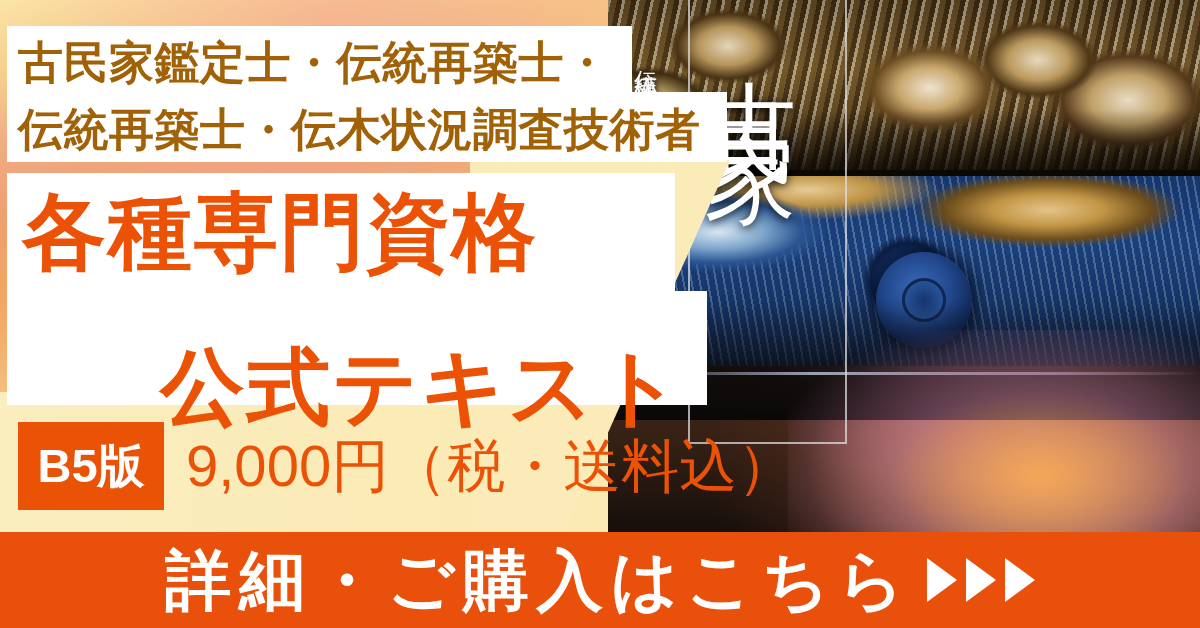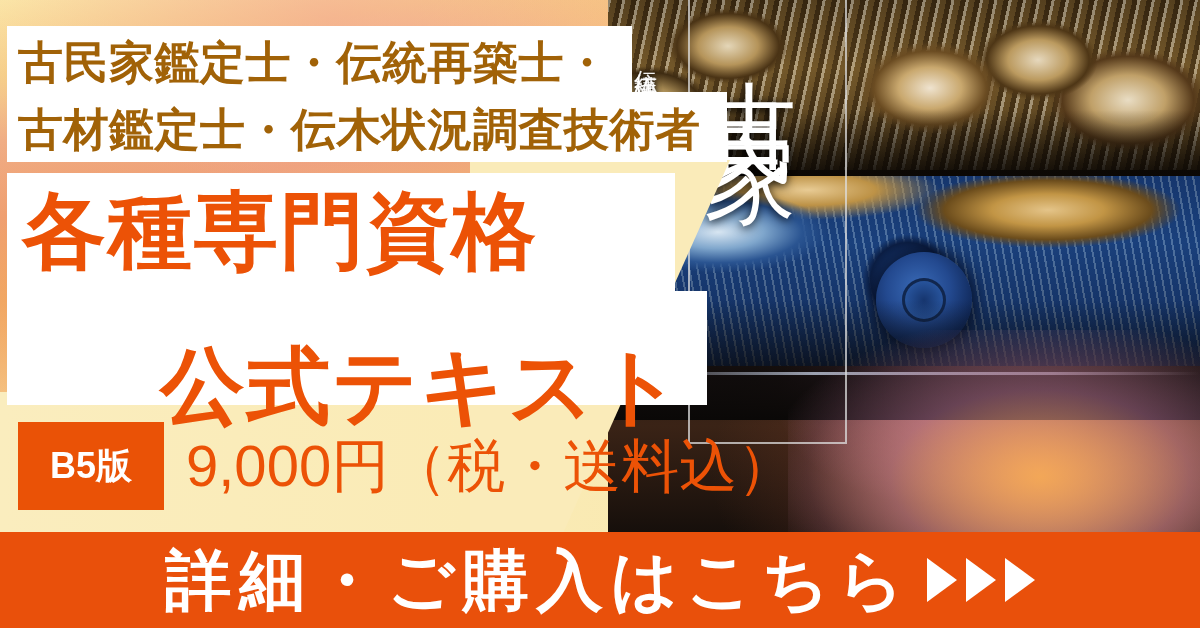--- a/index.html
+++ b/index.html
@@ -159,31 +159,31 @@
     position:absolute;left:18px;top:29px;width:700px;
     color:#a16207;
     font-size:45px;line-height:67px;letter-spacing:.5px;font-weight:700;
     white-space:nowrap;
   }
   .subtitle .l2{display:block;}
 
   
   .headline{
     position:absolute;left:22px;top:180px;width:680px;
-    color:#EC5206;font-weight:700;letter-spacing:2px;font-family:Liberation Serif, serif;
+    color:#EC5206;font-weight:700;letter-spacing:2px;
   }
   .headline .h1{display:block;font-size:84px;line-height:104px;white-space:nowrap;}
   .headline .h2{display:block;font-size:84px;line-height:110px;white-space:nowrap;text-align:right;padding-right:18px;margin-top:48px;}
 
   
   .badge{
     position:absolute;left:18px;top:422px;width:146px;height:88px;
     background:#EA5206;color:#fff;
     display:flex;align-items:center;justify-content:center;
-    font-size:36px;font-weight:700;letter-spacing:0px;
+    font-size:47px;font-weight:700;letter-spacing:0px;
   }
   .price{
     position:absolute;left:176px;top:424px;
     color:#EC5206;font-size:58px;line-height:84px;font-weight:400;letter-spacing:0px;
     white-space:nowrap;
     margin-left:10px;
   }
 
   
   .cta{
@@ -229,21 +229,21 @@
 
   <div class="wedge"></div>
 
   <div class="panel-top"></div>
   <div class="panel-top2"></div>
   <div class="panel-head"></div>
   <div class="panel-head2"></div>
 
   <div class="subtitle">
     <span>古民家鑑定士・伝統再築士・</span>
-    <span class="l2">古材鑑定士・伝木状況調査技術者</span>
+    <span class="l2">伝統再築士・伝木状況調査技術者</span>
   </div>
 
   <div class="headline">
     <span class="h1">各種専門資格</span>
     <span class="h2">公式テキスト</span>
   </div>
 
   <div class="badge">B5版</div>
   <div class="price">9,000円（税・送料込）</div>
 

